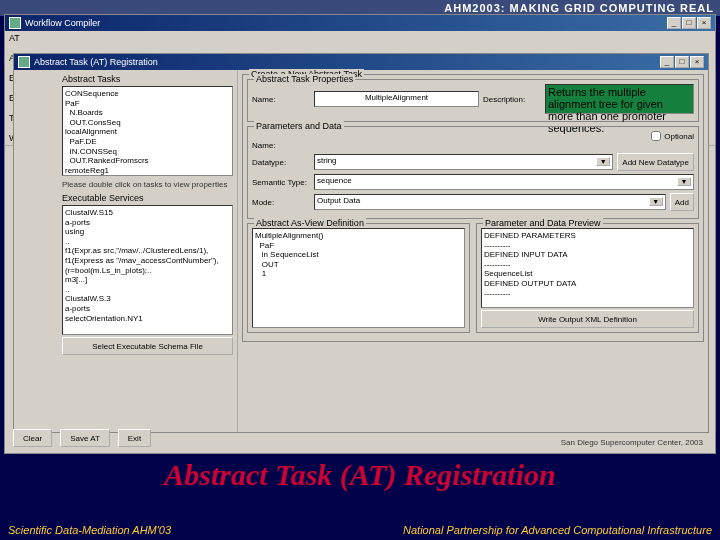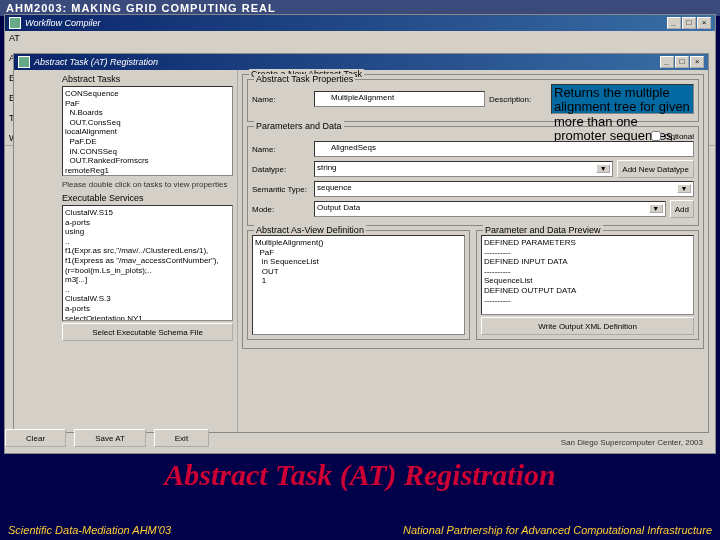--- a/index.html
+++ b/index.html
@@ -1,45 +1,45 @@
 <!DOCTYPE html>
 <html><head>
 <meta charset="utf-8">
 <style>
   * { box-sizing: border-box; margin: 0; padding: 0; }
   body { width: 720px; height: 540px; background: #01014a; font-family: Arial, sans-serif; font-size: 9px; overflow: hidden; }
-  .header { background: #3a4a7a; color: white; padding: 2px 6px; font-size: 11px; font-weight: bold; letter-spacing: 1px; }
+  .header { background: #3a4a7a; color: white; padding: 2px 6px; font-size: 11px; font-weight: bold; letter-spacing: 1px; text-align: right; }
   .app-shell { position: absolute; top: 14px; left: 4px; width: 712px; height: 440px; background: #d4d0c8; border: 1px solid #888; font-size: 9px; }
-  .titlebar { background: linear-gradient(to right, #0a246a, #3a6ea5); color: white; padding: 2px 4px; display: flex; align-items: center; gap: 4px; font-style: italic; }
+  .titlebar { background: linear-gradient(to right, #0a246a, #3a6ea5); color: white; padding: 2px 4px; display: flex; align-items: center; gap: 4px; }
   .title-icon { width: 12px; height: 12px; background: #6a8; border: 1px solid #fff; }
   .win-controls { margin-left: auto; display: flex; gap: 1px; }
   .win-btn { width: 14px; height: 12px; background: #d4d0c8; border: 1px outset #fff; font-size: 8px; text-align: center; line-height: 10px; color: #000; cursor: pointer; }
   .menubar { background: #d4d0c8; padding: 2px 4px; display: flex; gap: 10px; color: #000; border-bottom: 1px solid #aaa; flex-direction: column; }
   .menubar span { cursor: pointer; }
   .subwin { position: absolute; top: 38px; left: 8px; width: 696px; height: 380px; background: #d4d0c8; border: 1px solid #888; }
   .subwin .titlebar { font-size: 9px; }
   .subwin-body { display: flex; height: calc(100% - 16px); margin-left: 44px; }
   .left-col { width: 180px; padding: 4px; border-right: 1px solid #aaa; display: flex; flex-direction: column; gap: 2px; }
   .right-col { flex: 1; padding: 4px; display: flex; flex-direction: column; gap: 4px; }
   .group { border: 1px solid #888; padding: 4px; margin-bottom: 4px; position: relative; }
   .group-title { position: absolute; top: -6px; left: 6px; background: #d4d0c8; padding: 0 2px; font-size: 9px; }
   .listbox { width: 100%; height: 90px; background: #fff; border: 1px inset #888; font-size: 8px; padding: 2px; overflow: hidden; white-space: pre; line-height: 1.2; }
-  .listbox.tall { height: 116px; }
+  .listbox.tall { height: 130px; }
   .hint { font-size: 8px; color: #333; margin: 2px 0; }
   .row { display: flex; align-items: center; gap: 4px; margin-bottom: 3px; }
   .lbl { width: 58px; font-size: 8px; }
-  .txtinput { flex: 1; height: 16px; border: 1px inset #888; background: #fff; font-size: 8px; padding: 1px 16px; }
-  .txtarea { flex: 1; height: 30px; border: 1px inset #888; background: #0369a1; font-size: 13px; padding: 1px 2px; line-height: 1.1; }
+  .txtinput { flex: 1; height: 16px; border: 1px inset #888; background: #fff; font-size: 8px; padding: 1px 10px; text-align: center; }
+  .txtarea { flex: 1; height: 30px; border: 1px inset #888; background: #15803d; font-size: 11px; padding: 1px 2px; line-height: 1.1; }
   .dropdown { flex: 1; height: 16px; border: 1px inset #888; background: #fff; font-size: 8px; padding: 1px 2px; position: relative; }
   .dropdown::after { content: "▼"; position: absolute; right: 2px; top: 2px; font-size: 7px; background: #d4d0c8; border: 1px outset #fff; width: 12px; text-align: center; }
-  .btn { height: 18px; background: #d4d0c8; border: 1px outset #fff; font-size: 8px; padding: 2px 20px; cursor: pointer; }
+  .btn { height: 18px; background: #d4d0c8; border: 1px outset #fff; font-size: 8px; padding: 2px 9px; cursor: pointer; }
   .btn.sm { padding: 2px 4px; }
   .two-cols { display: flex; gap: 6px; }
   .panel { flex: 1; }
-  .footer-btns { position: absolute; bottom: 6px; left: 0; display: flex; gap: 8px; }
+  .footer-btns { position: absolute; bottom: 6px; left: 8px; display: flex; gap: 8px; }
   .credit { position: absolute; bottom: 6px; right: 12px; font-size: 8px; color: #333; margin-left: 48px; }
   .chk { display: flex; align-items: flex-end; gap: 3px; font-size: 8px; }
   .chk input { width: 10px; height: 10px; }
   .slide-title { position: absolute; top: 458px; width: 100%; text-align: center; font-family: "Times New Roman", serif; font-style: italic; font-size: 30px; color: #cc0033; font-weight: bold; }
   .slide-footer { position: absolute; bottom: 4px; width: 100%; display: flex; justify-content: space-between; padding: 0 8px; color: #ffcc33; font-style: italic; font-size: 11px; }
 </style>
 </head>
 <body>
 
 <div class="header">
@@ -122,21 +122,20 @@
           </div>
           <div class="group" style="margin-bottom:4px">
             <div class="group-title">Parameters and Data</div>
             <div style="text-align:right" class="chk">
               <span style="margin-left:auto"></span>
               <input type="checkbox" style="">
               <span>Optional</span>
             </div>
             <div class="row">
               <span class="lbl">Name:</span>
-              <div class="txtinput">AlignedSeqs</div>
             </div>
             <div class="row">
               <span class="lbl">Datatype:</span>
               <div class="dropdown">string</div>
               <button class="btn sm">Add New Datatype</button>
             </div>
             <div class="row">
               <span class="lbl">Semantic Type:</span>
               <div class="dropdown">sequence</div>
             </div>

